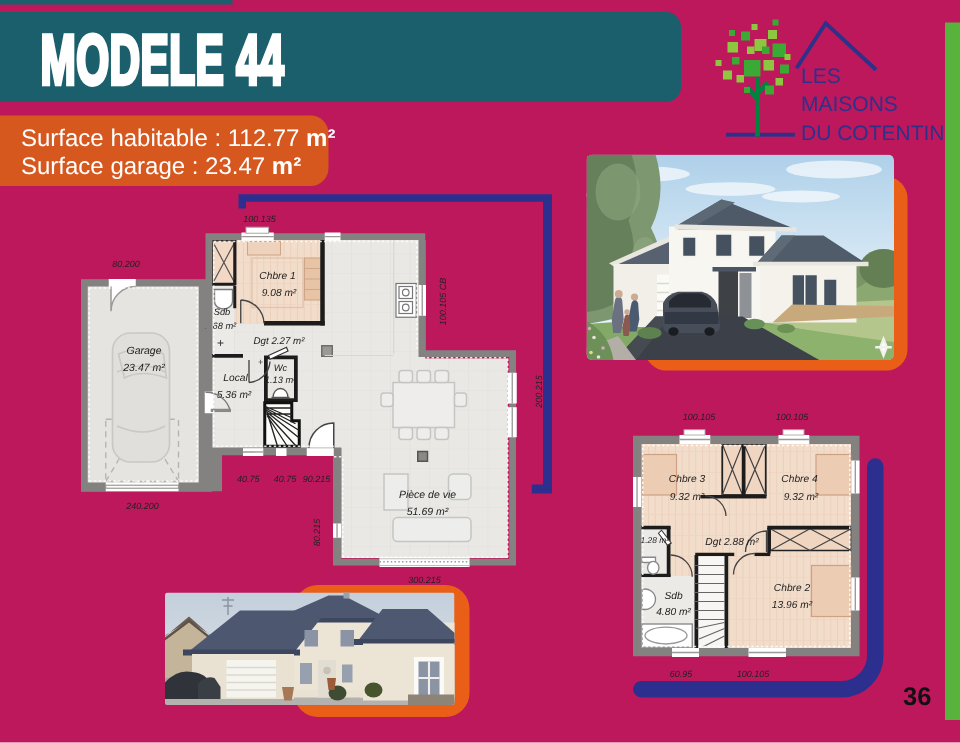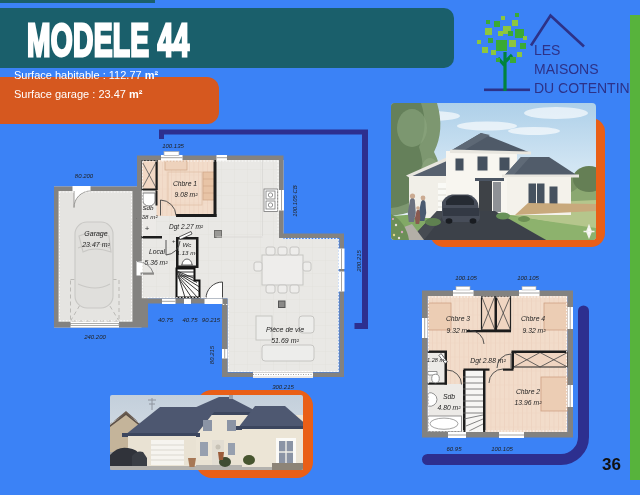--- a/index.html
+++ b/index.html
@@ -1,30 +1,30 @@
 <!DOCTYPE html>
 <html><head><meta charset="utf-8">
 <style>
 html,body{margin:0;padding:0;background:#fff;}
 *{box-sizing:border-box;}
-#page{position:relative;width:640px;height:495px;background:#3b82f6;overflow:hidden;font-family:"Liberation Sans",sans-serif;}
+#page{position:relative;width:640px;height:495px;background:#be185d;overflow:hidden;font-family:"Liberation Sans",sans-serif;}
 .abs{position:absolute;}
 </style></head>
 <body>
 <div id="page">
 
 <div class="abs" style="left:0;top:0;width:155px;height:2.5px;background:#1a5f6b;"></div>
 
 <div class="abs" style="left:0;top:8px;width:454px;height:60px;background:#1a5f6b;border-radius:0 10px 10px 0;"></div>
 
 <div class="abs" style="left:27px;top:16px;width:340px;height:50px;color:#fff;font-weight:bold;font-size:47px;line-height:47px;transform:scaleX(0.6);transform-origin:0 0;letter-spacing:0.5px;-webkit-text-stroke:3px #fff;">MODELE 44</div>
 
 <div class="abs" style="left:0;top:77px;width:219px;height:47px;background:#d6581f;border-radius:0 12px 12px 0;"></div>
 
-<div class="abs" style="left:14px;top:66px;color:#fff;font-size:11px;line-height:18.5px;">Surface habitable : 112.77 <b>m²</b><br>Surface garage : 23.47 <b>m²</b></div>
+<div class="abs" style="left:14px;top:84px;color:#fff;font-size:16px;line-height:18.5px;">Surface habitable : 112.77 <b>m²</b><br>Surface garage : 23.47 <b>m²</b></div>
 
 <svg class="abs" style="left:460px;top:0px;" width="175" height="100" viewBox="0 0 175 100">
 
   <path d="M71,45.5 L90.5,15.5 L124,46.5" fill="none" stroke="#2d3288" stroke-width="2.6"></path>
 
   <rect x="24" y="88.5" width="46" height="2.6" fill="#2d3288"></rect>
 
   <path d="M45,91 L45,52 M45,66 L38,58 M45,62 L52,55" stroke="#00833e" stroke-width="3.2" fill="none"></path>
 
   <g>

